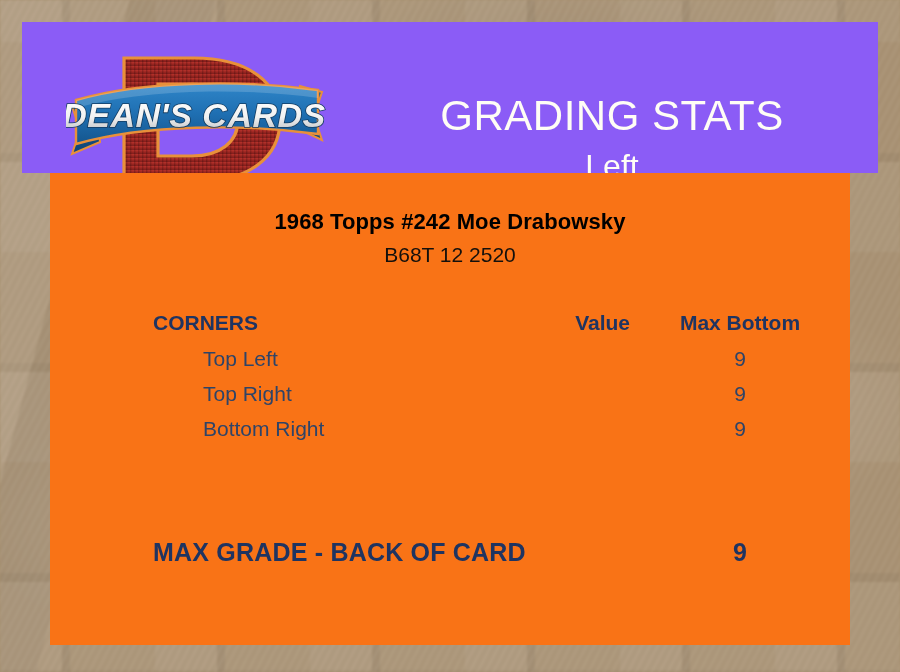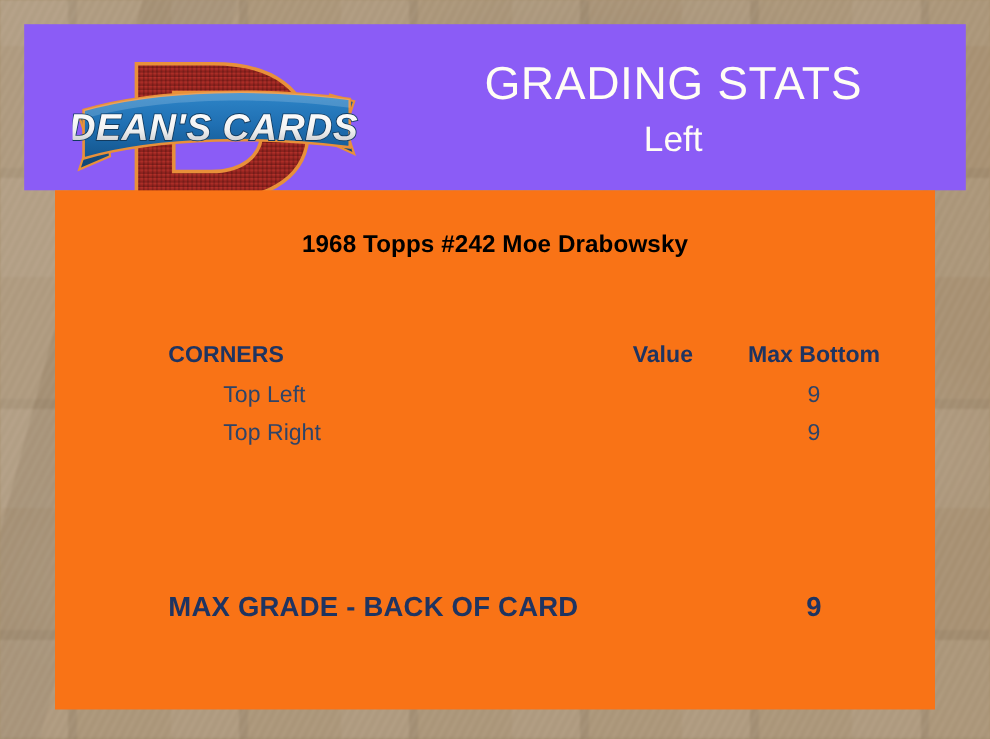--- a/index.html
+++ b/index.html
@@ -86,20 +86,21 @@
     top: 26px;
     width: 520px;
     text-align: center;
     color: #fffdf5;
   }
   #grading-title {
     font-size: 42px;
     line-height: 56px;
     letter-spacing: .5px;
     font-weight: 400;
+    margin-top: 40px;
   }
   #grading-subtitle {
     font-size: 32px;
     line-height: 44px;
     font-weight: 400;
   }
 
   
   #content-panel {
     position: absolute;
@@ -263,20 +264,21 @@
 
     <div id="header-titles">
       <div id="grading-title">GRADING STATS</div>
       <div id="grading-subtitle">Left</div>
     </div>
   </div>
 
   <div id="content-panel">
 
     <div id="card-title">1968 Topps #242 Moe Drabowsky</div>
+    <div id="card-subtitle">B68T 12 2520</div>
 
     <table id="stats-table">
       <colgroup>
         <col class="col-label">
           <col class="col-value">
           <col class="col-max">
       </colgroup>
       <thead>
         <tr class="hdr-row">
           <th class="hdr-label">CORNERS</th>
@@ -288,20 +290,25 @@
         <tr class="data-row">
           <td class="cell-label">Top Left</td>
           <td class="cell-value"></td>
           <td class="cell-max">9</td>
         </tr>
         <tr class="data-row">
           <td class="cell-label">Top Right</td>
           <td class="cell-value"></td>
           <td class="cell-max">9</td>
         </tr>
+        <tr class="data-row">
+          <td class="cell-label">Bottom Right</td>
+          <td class="cell-value"></td>
+          <td class="cell-max">9</td>
+        </tr>
       </tbody>
     </table>
 
     <div id="summary-row">
       <div id="summary-label">MAX GRADE - BACK OF CARD</div>
       <div id="summary-value">9</div>
     </div>
 
   </div>
 </div>

